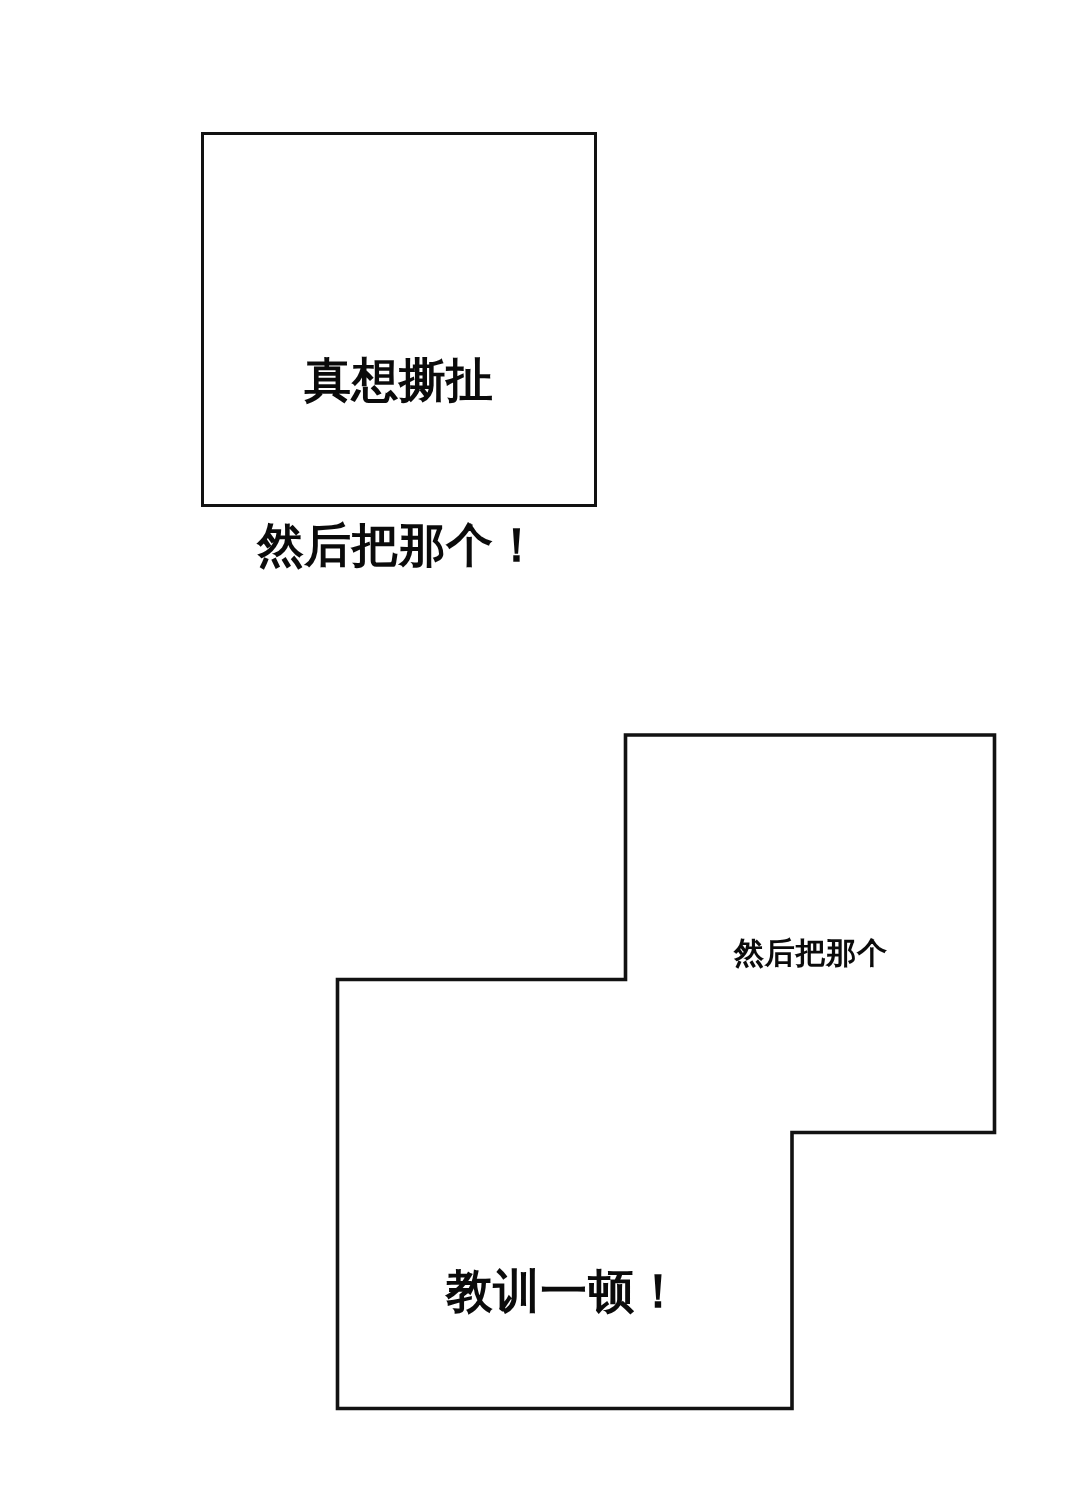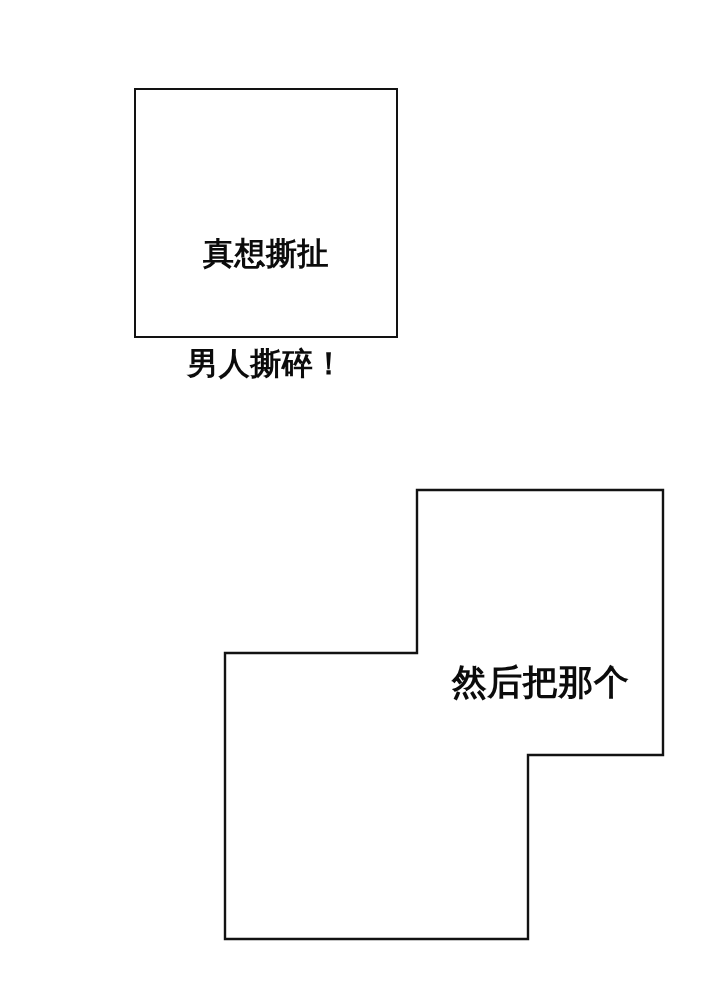--- a/index.html
+++ b/index.html
@@ -76,39 +76,39 @@
   #dialogue-1 {
     left: 134px;
     top: 163px;
     width: 264px;
     font-size: 31px;
   }
   #dialogue-2 {
     left: 417px;
     top: 578px;
     width: 247px;
-    font-size: 35px;
+    font-size: 20px;
   }
   #dialogue-3 {
     left: 224px;
     top: 770px;
     width: 304px;
     font-size: 31px;
   }
 </style>
 </head>
 <body>
 
 <div id="comic-page">
 
   <div class="panel-rect" id="panel-1"></div>
 
   <div class="dialogue" id="dialogue-1">
     <span class="line">真想撕扯</span>
-    <span class="line">男人撕碎！</span>
+    <span class="line">然后把那个！</span>
   </div>
 
   <div id="panel-group-stepped">
     <svg viewBox="0 0 440 451" xmlns="http://www.w3.org/2000/svg">
       <path class="panel-outline" d="M 193 1
                L 439 1
                L 439 266
                L 304 266
                L 304 450
                L 1 450
@@ -116,15 +116,16 @@
                L 193 164
                Z"></path>
     </svg>
   </div>
 
   <div class="dialogue" id="dialogue-2">
     <span class="line">然后把那个</span>
   </div>
 
   <div class="dialogue" id="dialogue-3">
+    <span class="line">教训一顿！</span>
   </div>
 
 </div>
 
 </body></html>

